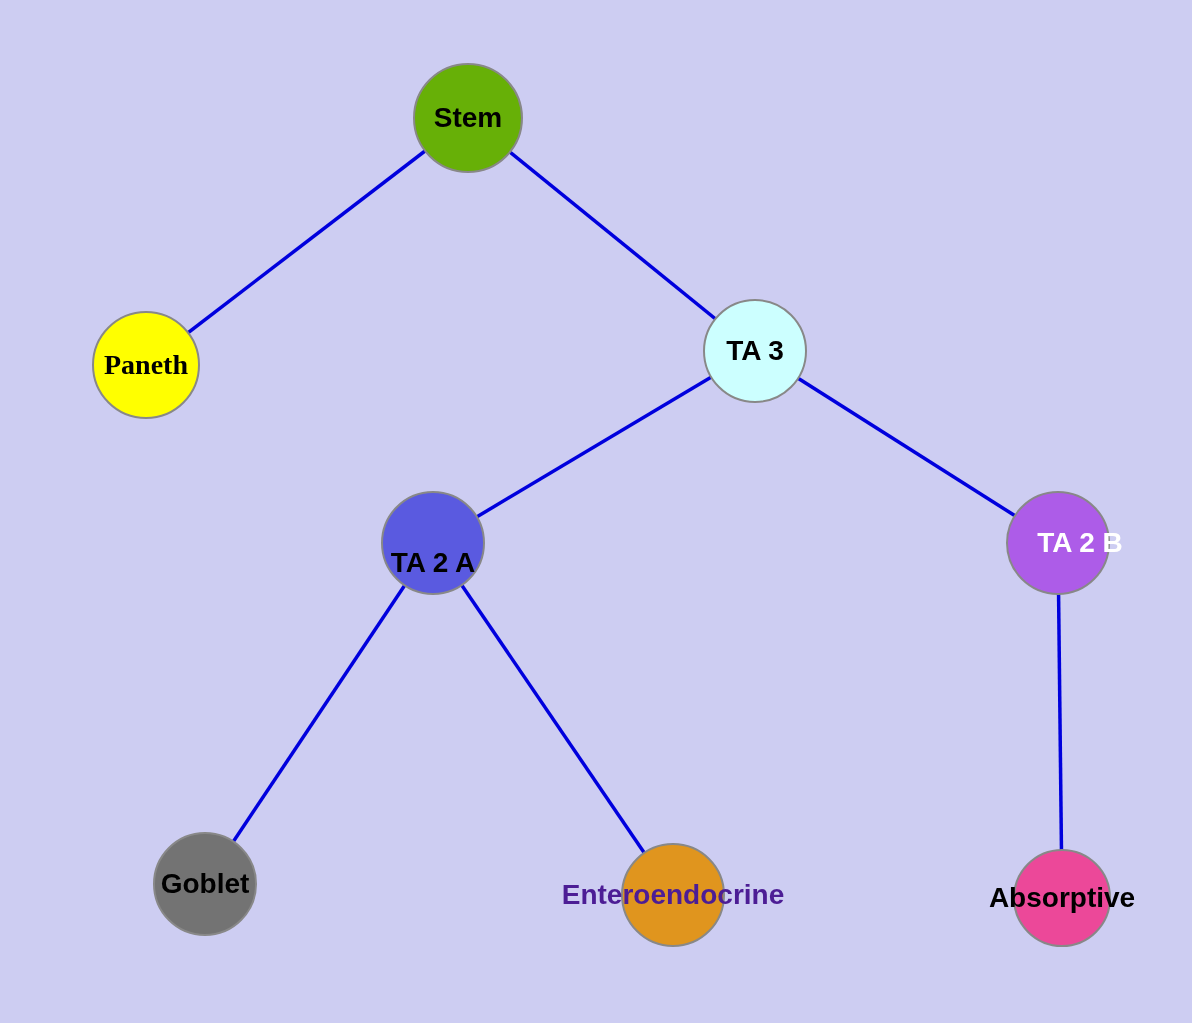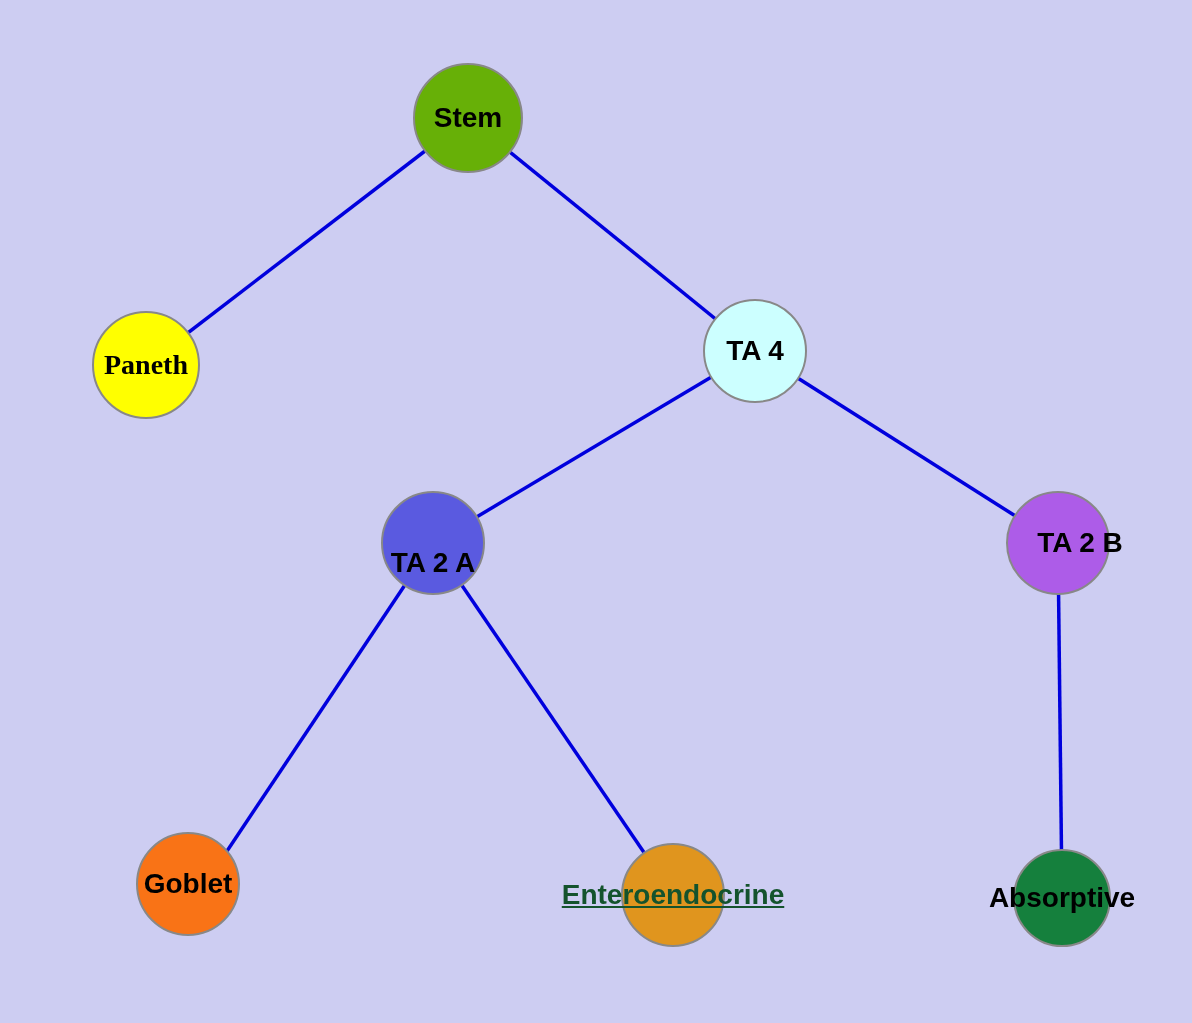--- a/index.html
+++ b/index.html
@@ -55,31 +55,31 @@
       <line x1="1058" y1="543" x2="1062" y2="898" stroke="#0000dd" stroke-width="3.5"></line>
     </svg>
   <div>
       <div class="node" style="left: 413px; top: 63px; width: 110px; height: 110px; background: rgb(103, 176, 7); border-color: rgb(136, 136, 136);">
         <span class="node-label" style="color: rgb(0, 0, 0);">Stem</span>
       </div>
       <div class="node" style="left: 92px; top: 311px; width: 108px; height: 108px; background: rgb(255, 255, 0); border-color: rgb(136, 136, 136); font-family: Liberation Serif, serif;">
         <span class="node-label" style="color: rgb(0, 0, 0);">Paneth</span>
       </div>
       <div class="node" style="left: 703px; top: 299px; width: 104px; height: 104px; background: rgb(204, 255, 255); border-color: rgb(136, 136, 136);">
-        <span class="node-label" style="color: rgb(0, 0, 0);">TA 4</span>
+        <span class="node-label" style="color: rgb(0, 0, 0);">TA 3</span>
       </div>
       <div class="node" style="left: 381px; top: 491px; width: 104px; height: 104px; background: rgb(90, 90, 224); border-color: rgb(136, 136, 136);">
         <span class="node-label" style="color: rgb(0, 0, 0); margin-top: 40px;">TA 2 A</span>
       </div>
       <div class="node" style="left: 1006px; top: 491px; width: 104px; height: 104px; background: rgb(173, 92, 232); border-color: rgb(136, 136, 136);">
-        <span class="node-label" style="color: #000000; margin-left: 44px;">TA 2 B</span>
+        <span class="node-label" style="color: #ffffff; margin-left: 44px;">TA 2 B</span>
       </div>
-      <div class="node" style="left: 136px; top: 832px; width: 104px; height: 104px; background: #f97316; border-color: rgb(136, 136, 136);">
+      <div class="node" style="left: 153px; top: 832px; width: 104px; height: 104px; background: #737373; border-color: rgb(136, 136, 136);">
         <span class="node-label" style="color: rgb(0, 0, 0);">Goblet</span>
       </div>
       <div class="node" style="left: 621px; top: 843px; width: 104px; height: 104px; background: rgb(224, 149, 30); border-color: rgb(136, 136, 136);">
-        <span class="node-label" style="color: #14532d; text-decoration: underline;">Enteroendocrine</span>
+        <span class="node-label" style="color: #4c1d95;">Enteroendocrine</span>
       </div>
-      <div class="node" style="left: 1013px; top: 849px; width: 98px; height: 98px; background: #15803d; border-color: rgb(136, 136, 136);">
+      <div class="node" style="left: 1013px; top: 849px; width: 98px; height: 98px; background: #ec4899; border-color: rgb(136, 136, 136);">
         <span class="node-label" style="color: rgb(0, 0, 0);">Absorptive</span>
       </div>
     </div>
 </div>
 
 </body></html>

